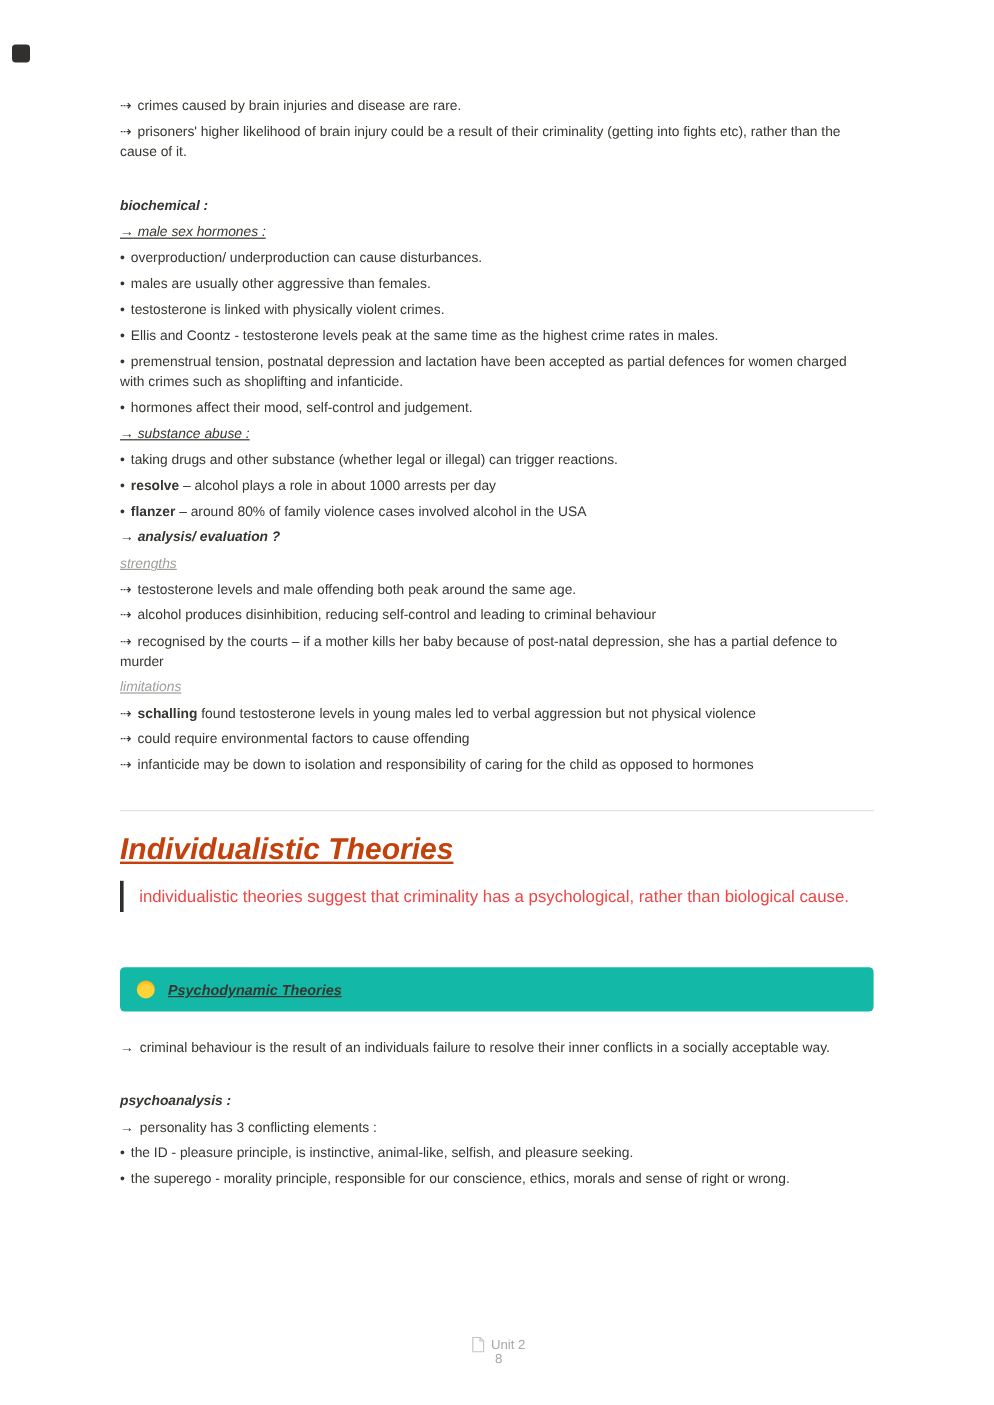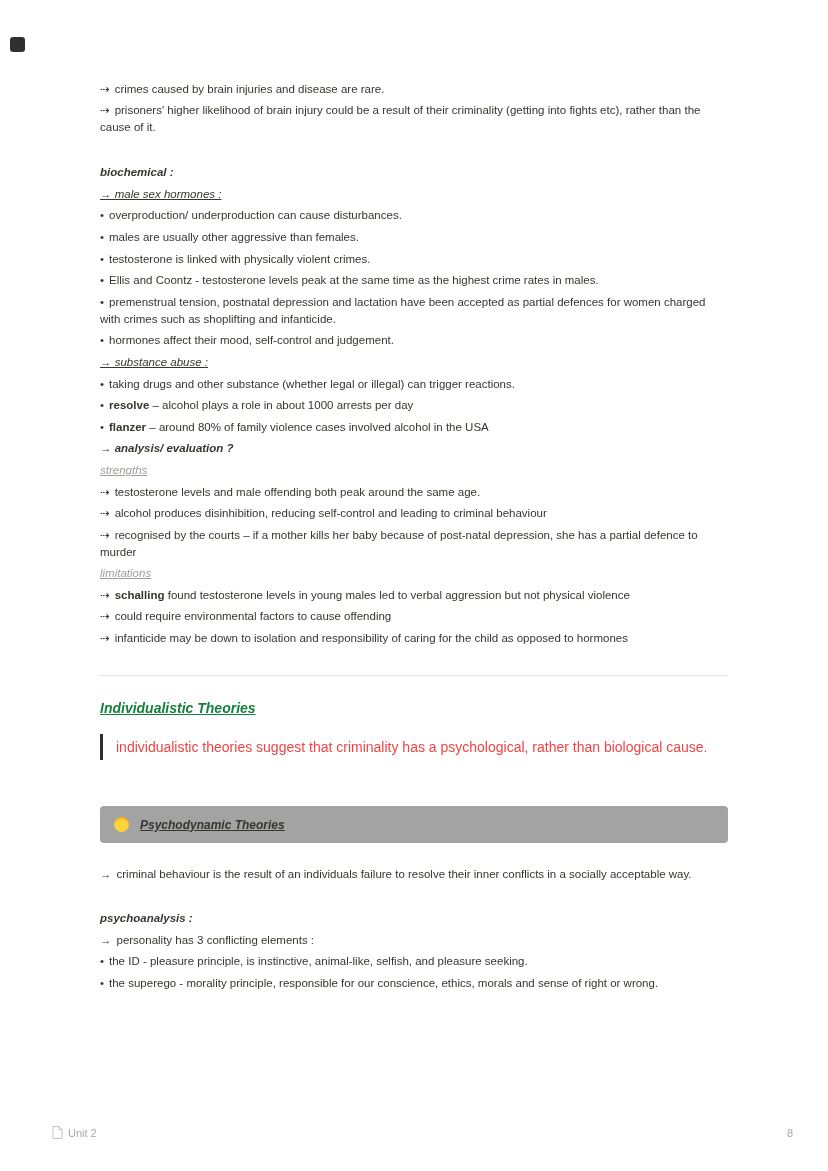--- a/index.html
+++ b/index.html
@@ -11,26 +11,26 @@
   .corner-marker { position: absolute; left: 10px; top: 37px; width: 15px; height: 15px; background: #31302e; border-radius: 3px; }
   .content { box-sizing: border-box; width: 828px; padding: 76px 100px 0 100px; }
   .line { font-size: 11.5px; line-height: 17px; margin: 4.6px 0; }
   .marker { margin-right: 5px; }
   .bold { font-weight: 700; }
   .bi { font-weight: 700; font-style: italic; }
   .sub { font-style: italic; text-decoration: underline; }
   .gray-label { color: #9e9d99; font-style: italic; text-decoration: underline; }
   .gap-top { margin-top: 28px; }
   .divider { border: none; border-top: 1px solid #e3e2df; margin: 28px 0 0 0; }
-  .section-heading { margin: 19px 0 0 0; font-size: 14px; line-height: 26px; font-weight: 700; font-style: italic; text-decoration: underline; color: #15803d; }
+  .section-heading { margin: 19px 0 0 0; font-size: 25px; line-height: 26px; font-weight: 700; font-style: italic; text-decoration: underline; color: #c2410c; }
   .quote { margin: 13px 0 0 0; border-left: 3px solid #2f2e2b; padding: 3px 0 3px 13px; font-size: 14px; line-height: 20px; color: #ef4444; }
-  .callout { margin-top: 46px; background: #a3a3a3; border-radius: 4px; padding: 11px 14px; display: flex; align-items: center; gap: 11px; }
+  .callout { margin-top: 46px; background: #14b8a6; border-radius: 4px; padding: 11px 14px; display: flex; align-items: center; gap: 11px; }
   .callout-emoji { width: 15px; height: 15px; border-radius: 50%; background: radial-gradient(circle at 50% 68%, #ffd43b 52%, #f08c00 100%); flex: none; }
   .callout-title { font-size: 12px; font-weight: 700; font-style: italic; text-decoration: underline; }
-  .footer { position: absolute; left: 52px; right: 35px; bottom: 32px; display: flex; justify-content: space-between; align-items: center; font-size: 11px; color: #a9a8a5; }
+  .footer { position: absolute; left: 38px; right: 35px; bottom: 32px; display: flex; justify-content: space-between; align-items: center; font-size: 11px; color: #a9a8a5; flex-direction: column; }
   .footer-left { display: flex; align-items: center; gap: 5px; }
   .page-icon svg { display: block; }
 </style>
 </head>
 <body>
 
 <div class="page">
   <div class="corner-marker"></div>
 
   <main class="content">

